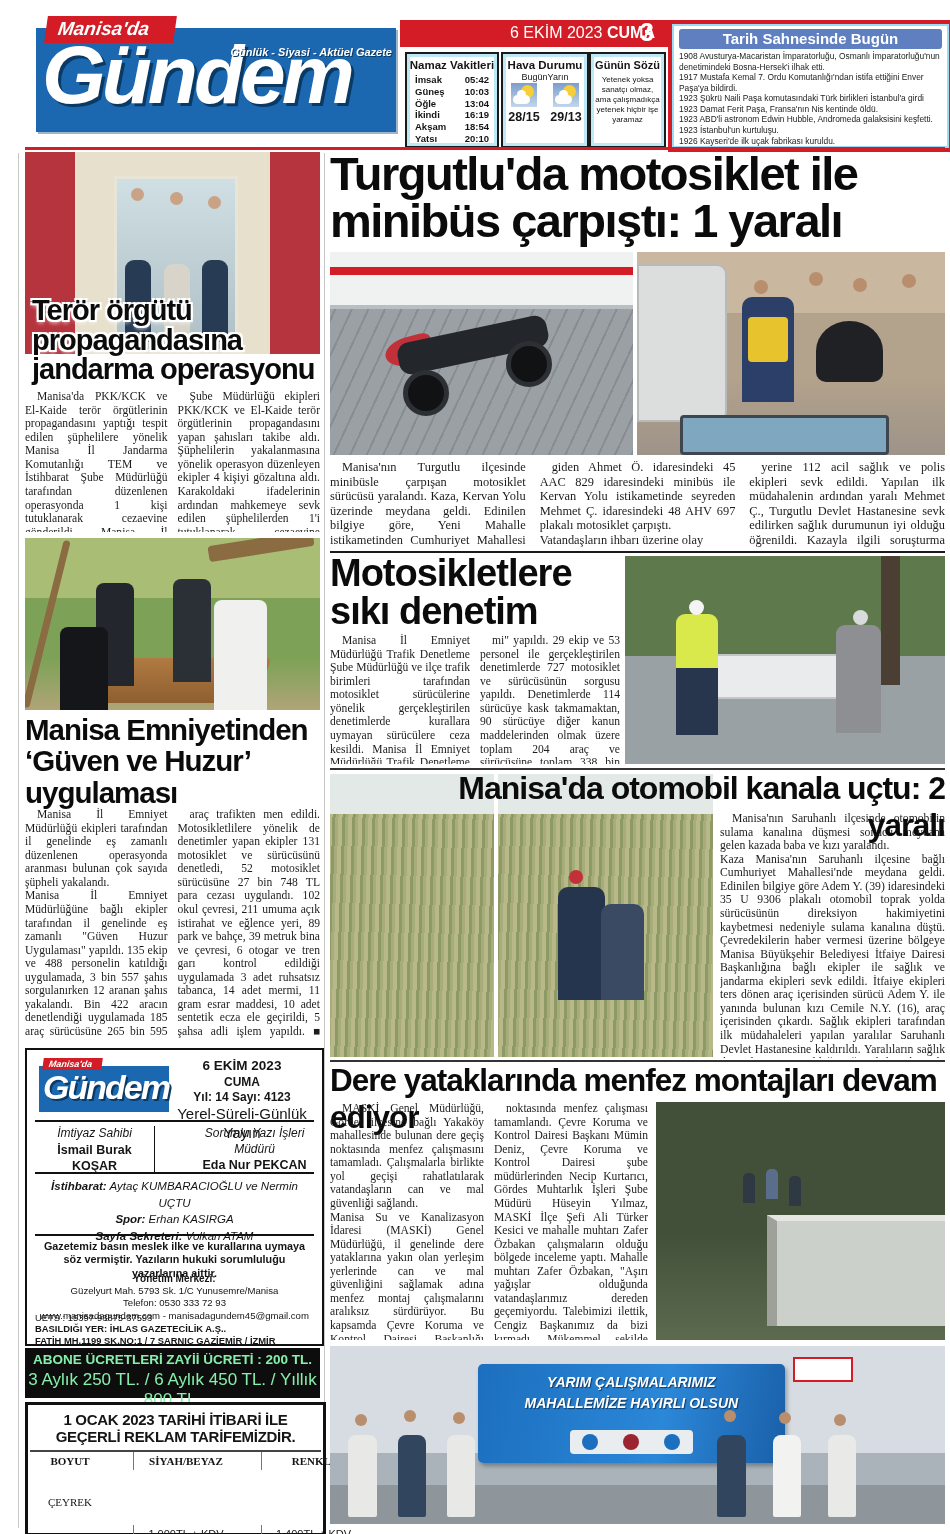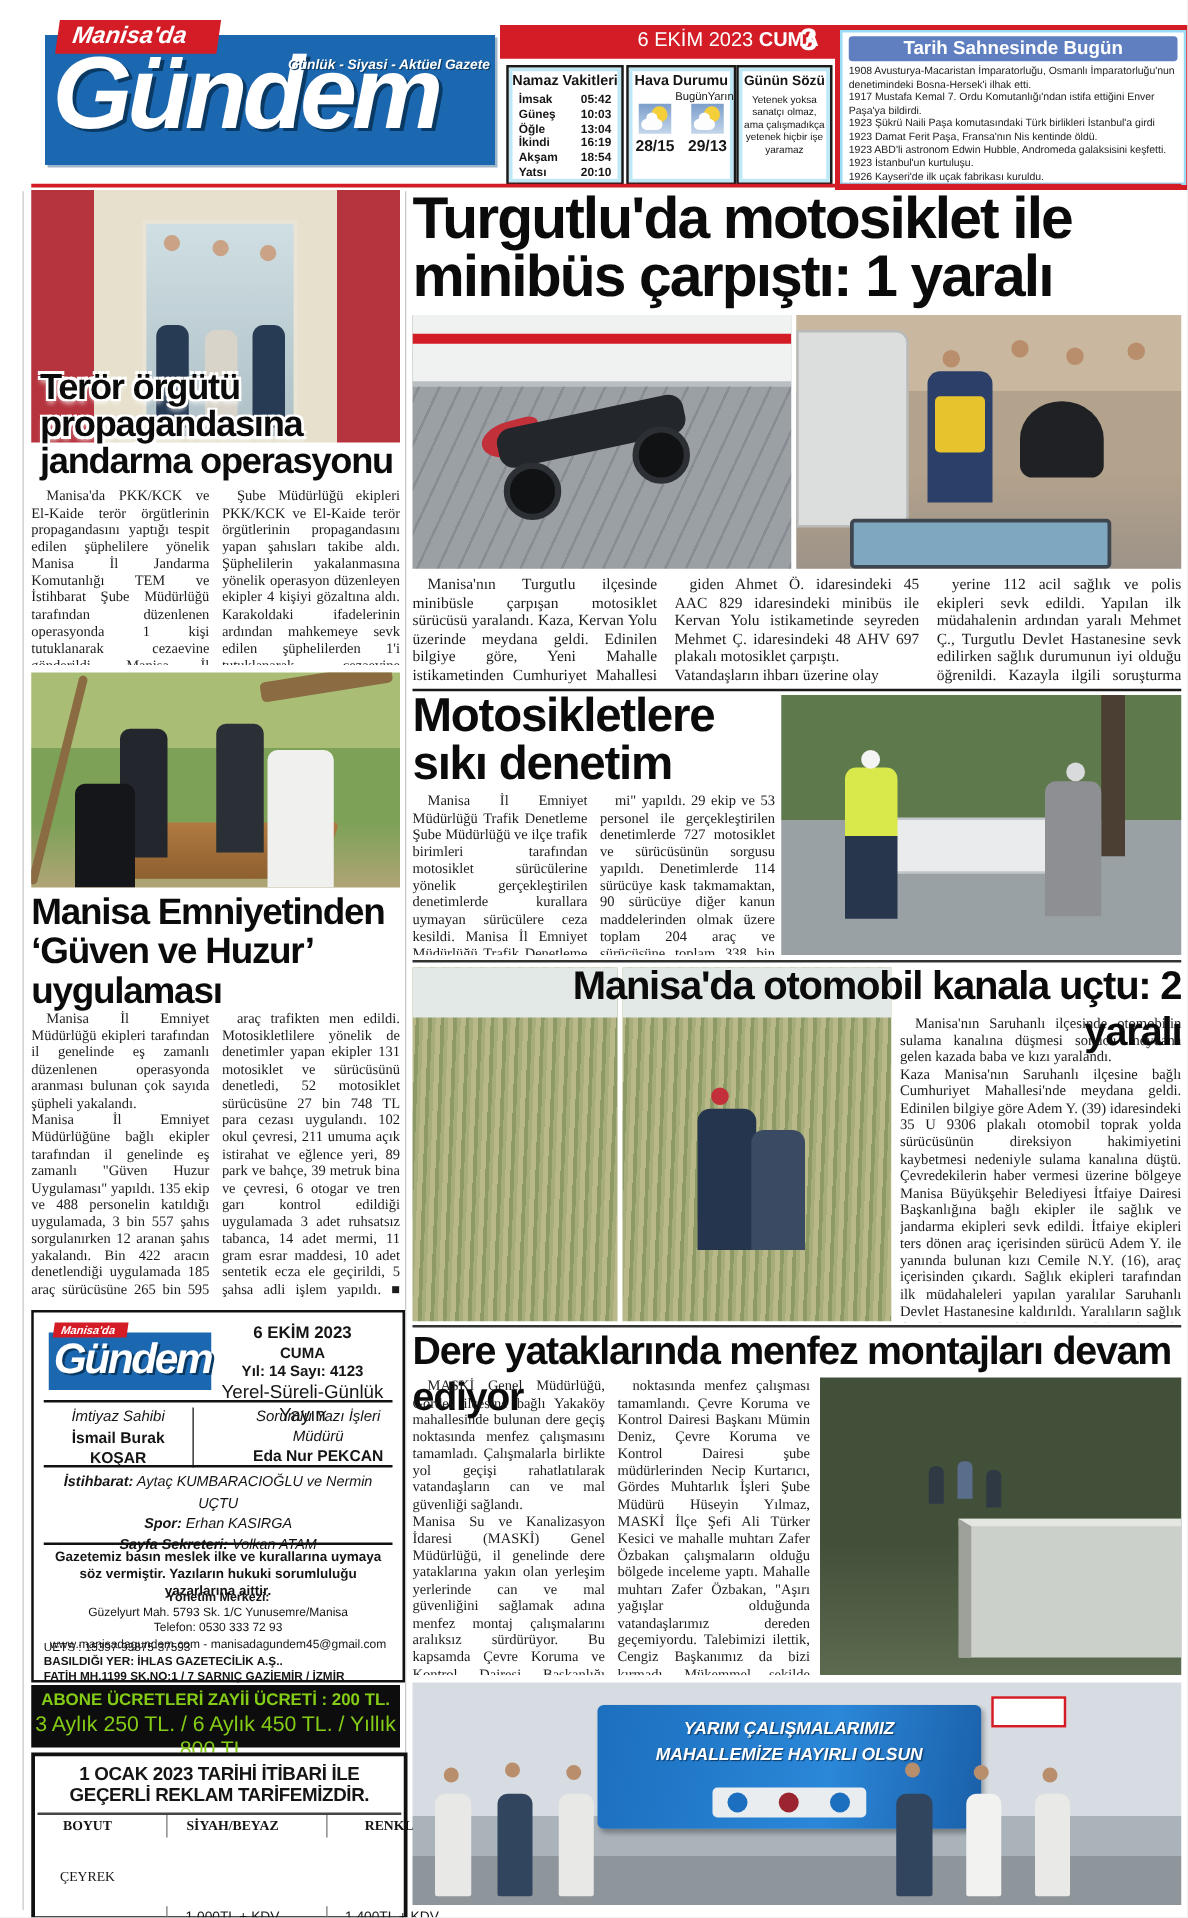--- a/index.html
+++ b/index.html
@@ -23,21 +23,21 @@
   .datebar{left:400px;top:20px;width:545px;height:27px;background:#d31c25;color:#fff;}
   .date-text{position:absolute;left:110px;top:4px;font:16px "Liberation Sans",sans-serif;}
   .date-text b{font-weight:bold;}
   .page-num{position:absolute;left:240px;top:-2px;font:bold 25px "Liberation Sans",sans-serif;}
   .hbox{background:#fff;border:2px solid #1a1a1a;box-shadow:inset 0 0 0 3px #bfe8f7;
         font-family:"Liberation Sans",sans-serif;overflow:hidden;}
   .hbox-title{text-align:center;font-weight:bold;font-size:11.5px;padding-top:5px;}
   .namaz{left:405px;top:52px;width:90px;height:92px;}
   .prow{display:flex;justify-content:space-between;padding:0 8px;font-size:9.5px;font-weight:bold;line-height:1.24;}
   .hava{left:501px;top:52px;width:84px;height:92px;}
-  .wcols{display:flex;justify-content:flex-end;font-size:9px;margin-top:1px;}
+  .wcols{display:flex;justify-content:center;font-size:9px;margin-top:1px;}
   .wicons{display:flex;justify-content:space-around;margin-top:1px;}
   .wicon{position:relative;width:26px;height:24px;background:linear-gradient(180deg,#7c9ecb,#c3d6ea);overflow:hidden;}
   .wicon .sun{position:absolute;right:3px;top:2px;width:13px;height:13px;border-radius:50%;background:#f5cf3a;}
   .wicon .cloud{position:absolute;left:2px;bottom:3px;width:17px;height:9px;border-radius:8px;background:#fdfdfd;}
   .wicon .cloud:before{content:"";position:absolute;left:4px;top:-5px;width:9px;height:9px;border-radius:50%;background:#fdfdfd;}
   .wtemps{display:flex;justify-content:space-around;font-size:12.5px;font-weight:bold;margin-top:3px;}
   .quote{left:589px;top:52px;width:73px;height:92px;}
   .quote-text{font-size:8px;line-height:1.25;text-align:center;padding:4px 4px 0 4px;}
   .tarih{left:668px;top:20px;width:277px;height:124px;background:#fff;border:4px solid #d31c25;
          box-shadow:inset 0 0 0 2px #9adcf5;overflow:hidden;}
@@ -116,21 +116,21 @@
   .imp-staff .cell{flex:1;line-height:1.3;}
   .imp-staff .role{font-style:italic;font-size:12px;}
   .imp-staff .nm{font-weight:bold;font-size:12.5px;}
   .imp-mid{position:absolute;left:8px;top:128px;width:279px;text-align:center;font-size:11.5px;font-style:italic;line-height:1.45;}
   .imp-mid b{font-style:italic;}
   .imp-pledge{position:absolute;left:10px;top:190px;width:275px;text-align:center;font-weight:bold;font-size:10.8px;line-height:1.25;}
   .imp-addr{position:absolute;left:6px;top:222px;width:283px;text-align:center;font-size:9.6px;line-height:1.3;}
   .imp-addr .t{font-weight:bold;font-size:10px;}
   .imp-print{position:absolute;left:8px;top:262px;width:283px;font-size:9.4px;line-height:1.22;font-weight:bold;text-align:left;}
   
-  .abone{left:25px;top:1348px;width:295px;height:50px;background:#0d0d0d;color:#84cc16;font-family:"Liberation Sans",sans-serif;}
+  .abone{left:25px;top:1348px;width:295px;height:50px;background:#0d0d0d;color:#86efac;font-family:"Liberation Sans",sans-serif;}
   .abone .r1{display:flex;justify-content:space-between;padding:4px 8px 0 8px;font-weight:bold;font-size:13.5px;}
   .abone .r2{text-align:center;font-size:17px;padding-top:3px;}
   .tariff{left:25px;top:1402px;width:295px;height:128px;border:3px solid #111;background:#fff;}
   .tariff .tt{text-align:center;font:bold 15px/1.15 "Liberation Sans",sans-serif;padding-top:6px;letter-spacing:-0.3px;}
   .tariff .grid{display:grid;grid-template-columns:80px 105px 104px;margin:4px 2px 0 2px;border-top:2px solid #444;gap:23px;}
   .tariff .grid span{text-align:center;font-size:11px;padding:3px 0;}
   .tariff .h{font-weight:bold;font-family:"Liberation Serif",serif;font-size:11.5px;}
   .tariff .vr{border-left:1.5px solid #777;}
   .tariff .ft{text-align:center;font:bold 12px "Liberation Serif",serif;padding-top:2px;}
   

